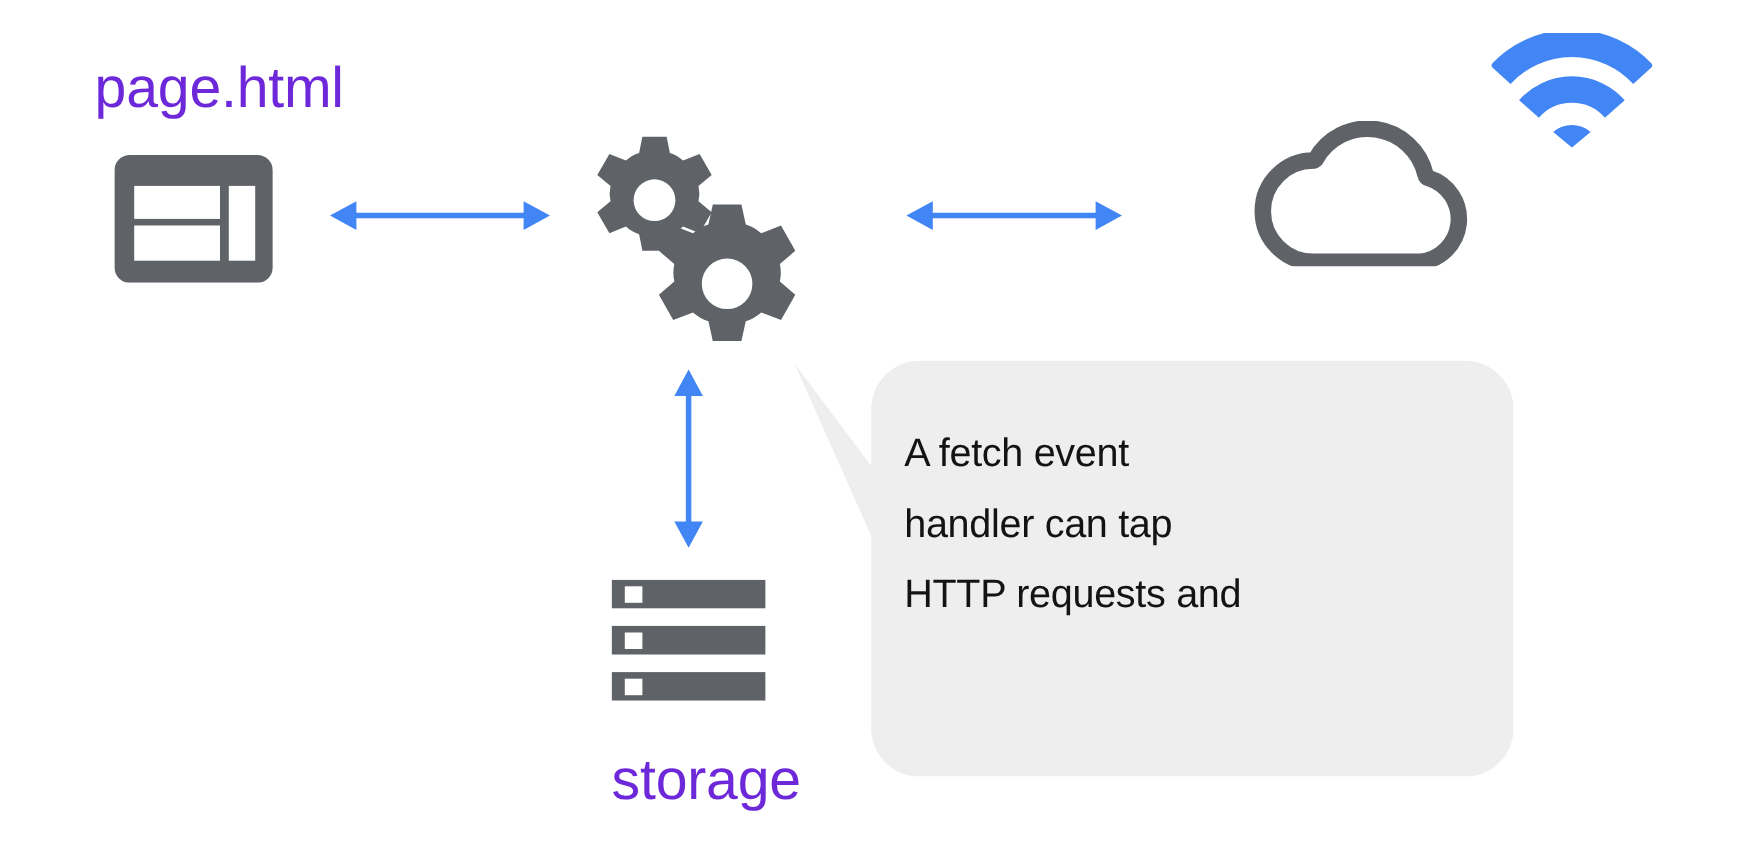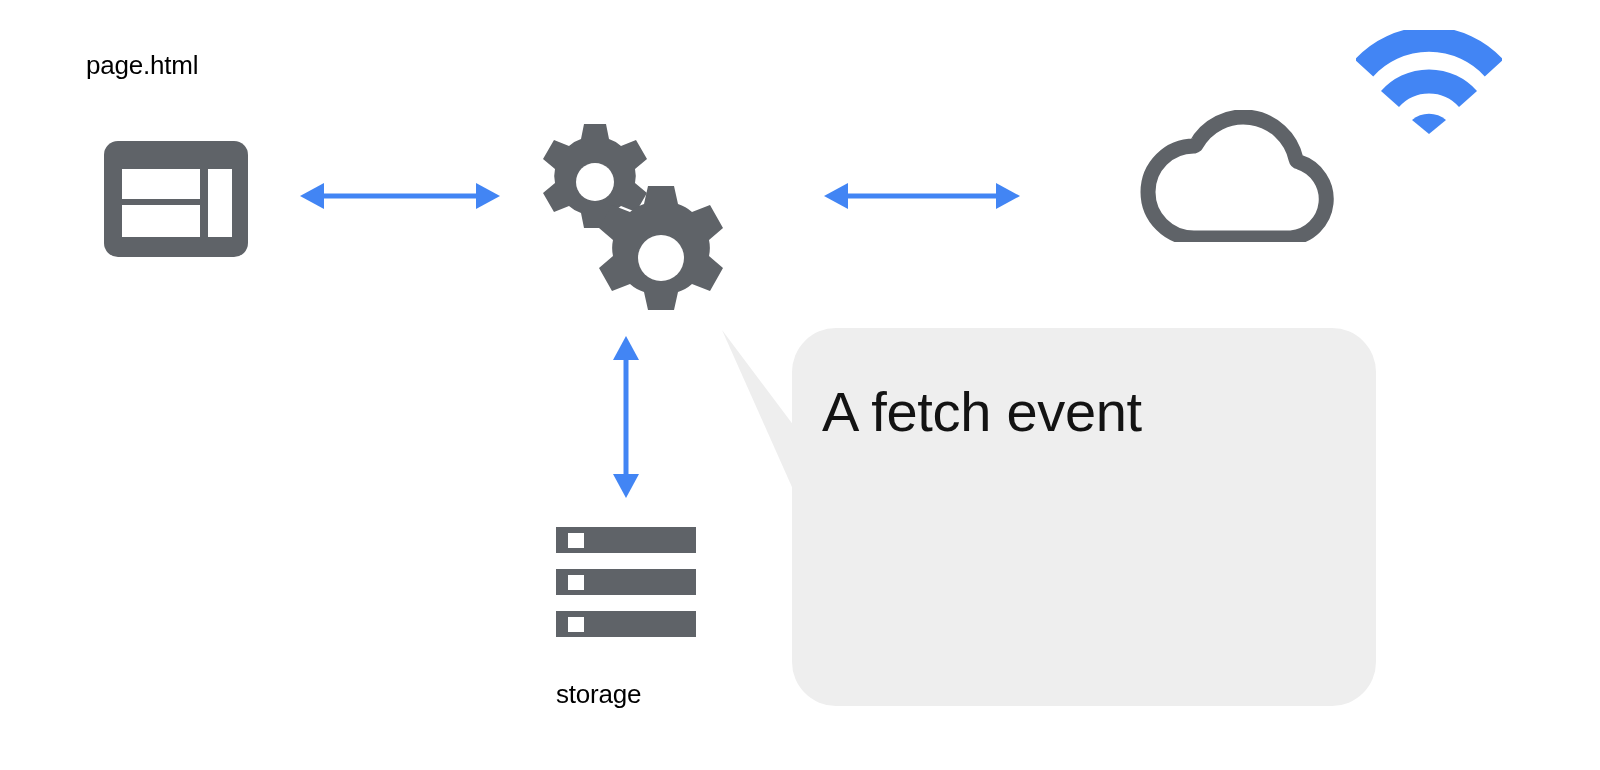--- a/index.html
+++ b/index.html
@@ -12,22 +12,22 @@
   }
   #canvas {
     position: relative;
     width: 1600px;
     height: 770px;
     background: #ffffff;
     overflow: hidden;
   }
   .label {
     position: absolute;
-    color: #000000;
-    font-size: 26px;
+    color: #6d28d9;
+    font-size: 52px;
     font-weight: 400;
     white-space: nowrap;
     letter-spacing: -0.2px;
   }
   #label-page { left: 86px;  top: 50px; }
   #label-sw   { left: 468px; top: 50px; }
   #label-storage { left: 556px; top: 679px; }
 
   .icon-abs { position: absolute; }
 
@@ -59,21 +59,21 @@
     width: 660px;
     height: 384px;
   }
   #callout svg { display: block; }
   #callout-text {
     position: absolute;
     left: 106px;
     top: 58px;
     width: 490px;
     color: #131313;
-    font-size: 56px;
+    font-size: 36px;
     line-height: 64px;
     font-weight: 400;
     letter-spacing: -0.3px;
   }
 </style>
 </head>
 <body>
 
 <div id="canvas">
 
@@ -167,16 +167,18 @@
 
   <div id="callout">
     <svg width="660" height="384" viewBox="0 0 660 384" xmlns="http://www.w3.org/2000/svg">
 
       <path d="M6 8 L150 200 L96 210 Z" fill="#eeeeee"></path>
 
       <rect x="76" y="6" width="584" height="378" rx="44" ry="44" fill="#eeeeee"></rect>
     </svg>
     <div id="callout-text">
       <div>A fetch event</div>
+      <div>handler can tap</div>
+      <div>HTTP requests and</div>
     </div>
   </div>
 
 </div>
 
 </body></html>

